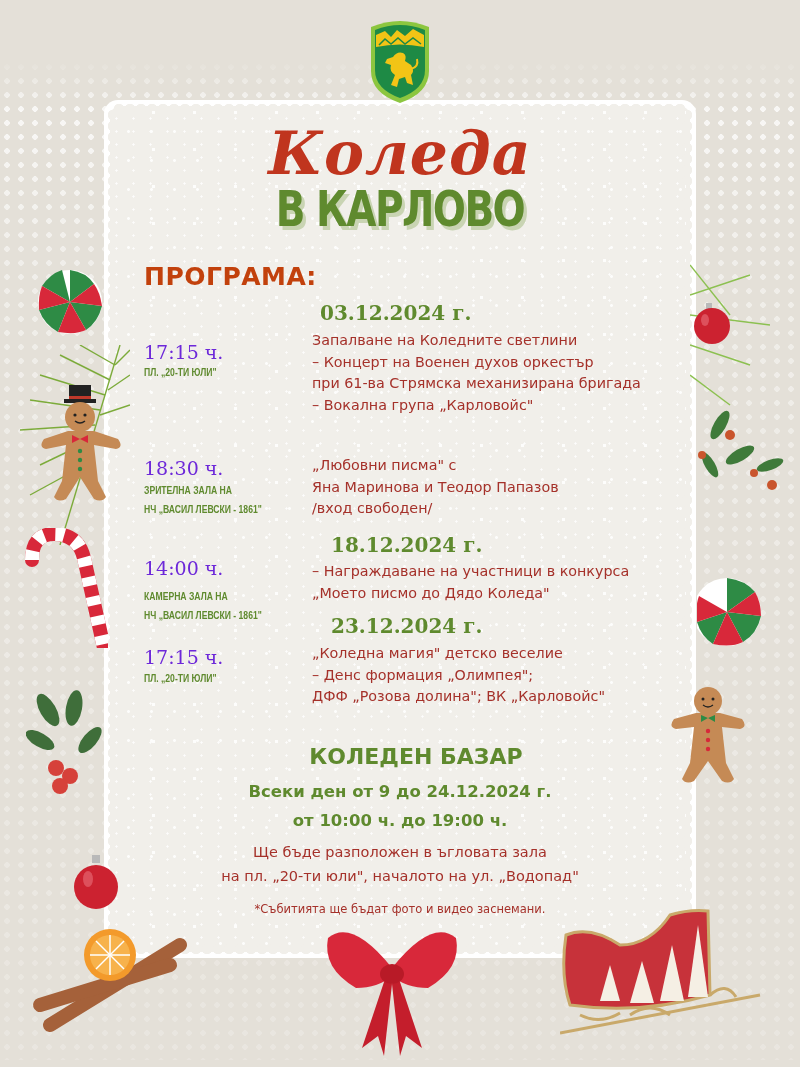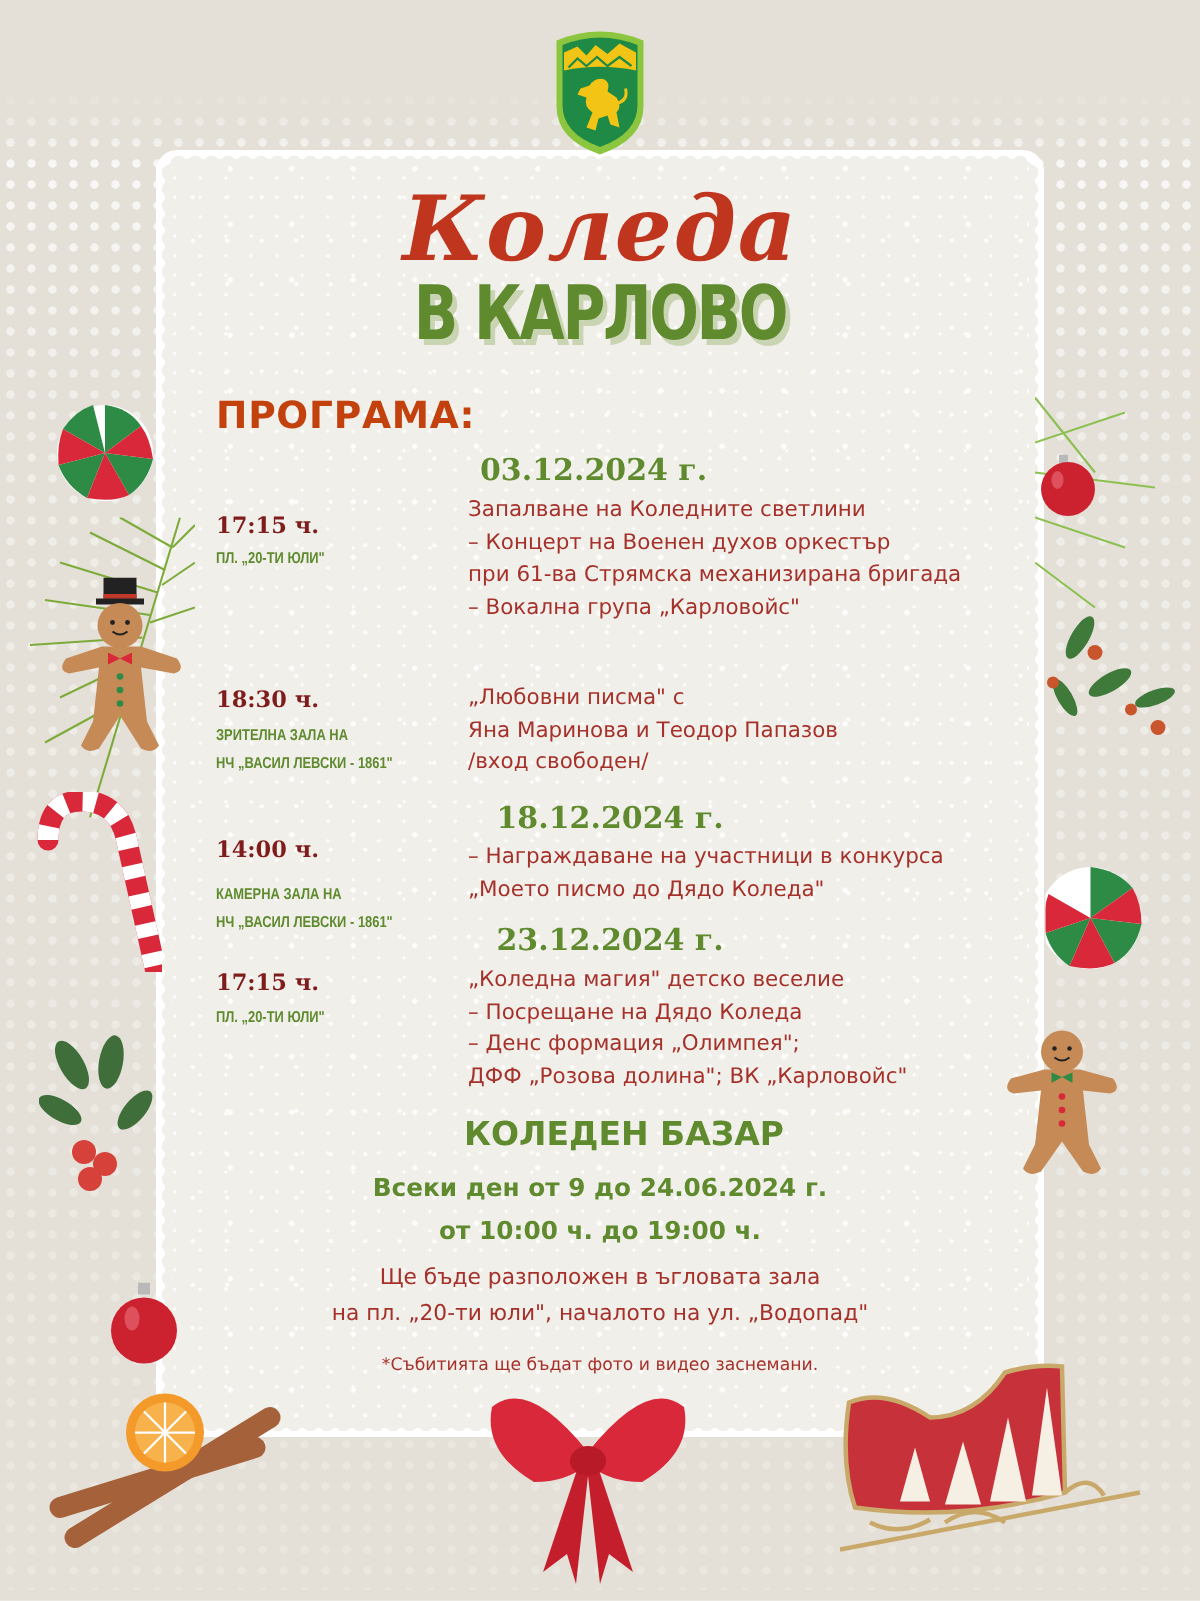--- a/index.html
+++ b/index.html
@@ -68,21 +68,21 @@
     position: absolute; left: 144px; top: 262px;
     font-family: "DejaVu Sans", sans-serif; font-weight: bold; font-size: 25px;
     color: #c2410c; letter-spacing: 0.5px;
   }
   .date-heading {
     position: absolute; font-family: "DejaVu Serif", serif; font-weight: bold;
     font-size: 20px; color: #5f8a2e;
   }
   .time {
     position: absolute; left: 144px; font-family: "DejaVu Serif", serif;
-    font-weight: bold; font-size: 15px; color: #7f1d1d;
+    font-weight: normal; font-size: 19px; color: #6d28d9;
   }
   .venue {
     position: absolute; left: 144px; font-family: "Liberation Sans", sans-serif;
     font-weight: bold; font-size: 10.5px; line-height: 19px; color: #5f8a2e;
     transform-origin: left top; transform: scaleX(0.82); white-space: nowrap;
   }
   .desc {
     position: absolute; left: 312px; font-family: "DejaVu Sans", sans-serif;
     font-size: 14.3px; line-height: 21.5px; color: #a5312a; white-space: nowrap;
   }
@@ -167,27 +167,26 @@
 </div>
 
 <div class="date-heading" style="left:331px; top:614px;">23.12.2024 г.</div>
 
 <div class="time" style="top:646px;">17:15 ч.</div>
 <div class="venue" style="top:669px;">
   <div>ПЛ. „20-ТИ ЮЛИ"</div>
 </div>
 <div class="desc" style="top:643px;">
   <div>„Коледна магия" детско веселие</div>
-  <div>– Посрещане на Дядо Коледа</div>
   <div>– Денс формация „Олимпея";</div>
   <div>ДФФ „Розова долина"; ВК „Карловойс"</div>
 </div>
 
 <div class="bazaar-title">КОЛЕДЕН БАЗАР</div>
-<div class="bazaar-line" style="top:782px;">Всеки ден от 9 до 24.06.2024 г.</div>
+<div class="bazaar-line" style="top:782px;">Всеки ден от 9 до 24.12.2024 г.</div>
 <div class="bazaar-line" style="top:811px;">от 10:00 ч. до 19:00 ч.</div>
 <div class="bazaar-loc" style="top:840px;">
   <div>Ще бъде разположен в ъгловата зала</div>
   <div>на пл. „20-ти юли", началото на ул. „Водопад"</div>
 </div>
 <div class="footnote">*Събитията ще бъдат фото и видео заснемани.</div>
 
 <svg class="deco" style="left:20px; top:345px;" width="110" height="200" viewBox="0 0 110 200">
   <g stroke="#7cab3a" stroke-width="1.4" fill="none">
     <path d="M100 0 L40 200"></path>

